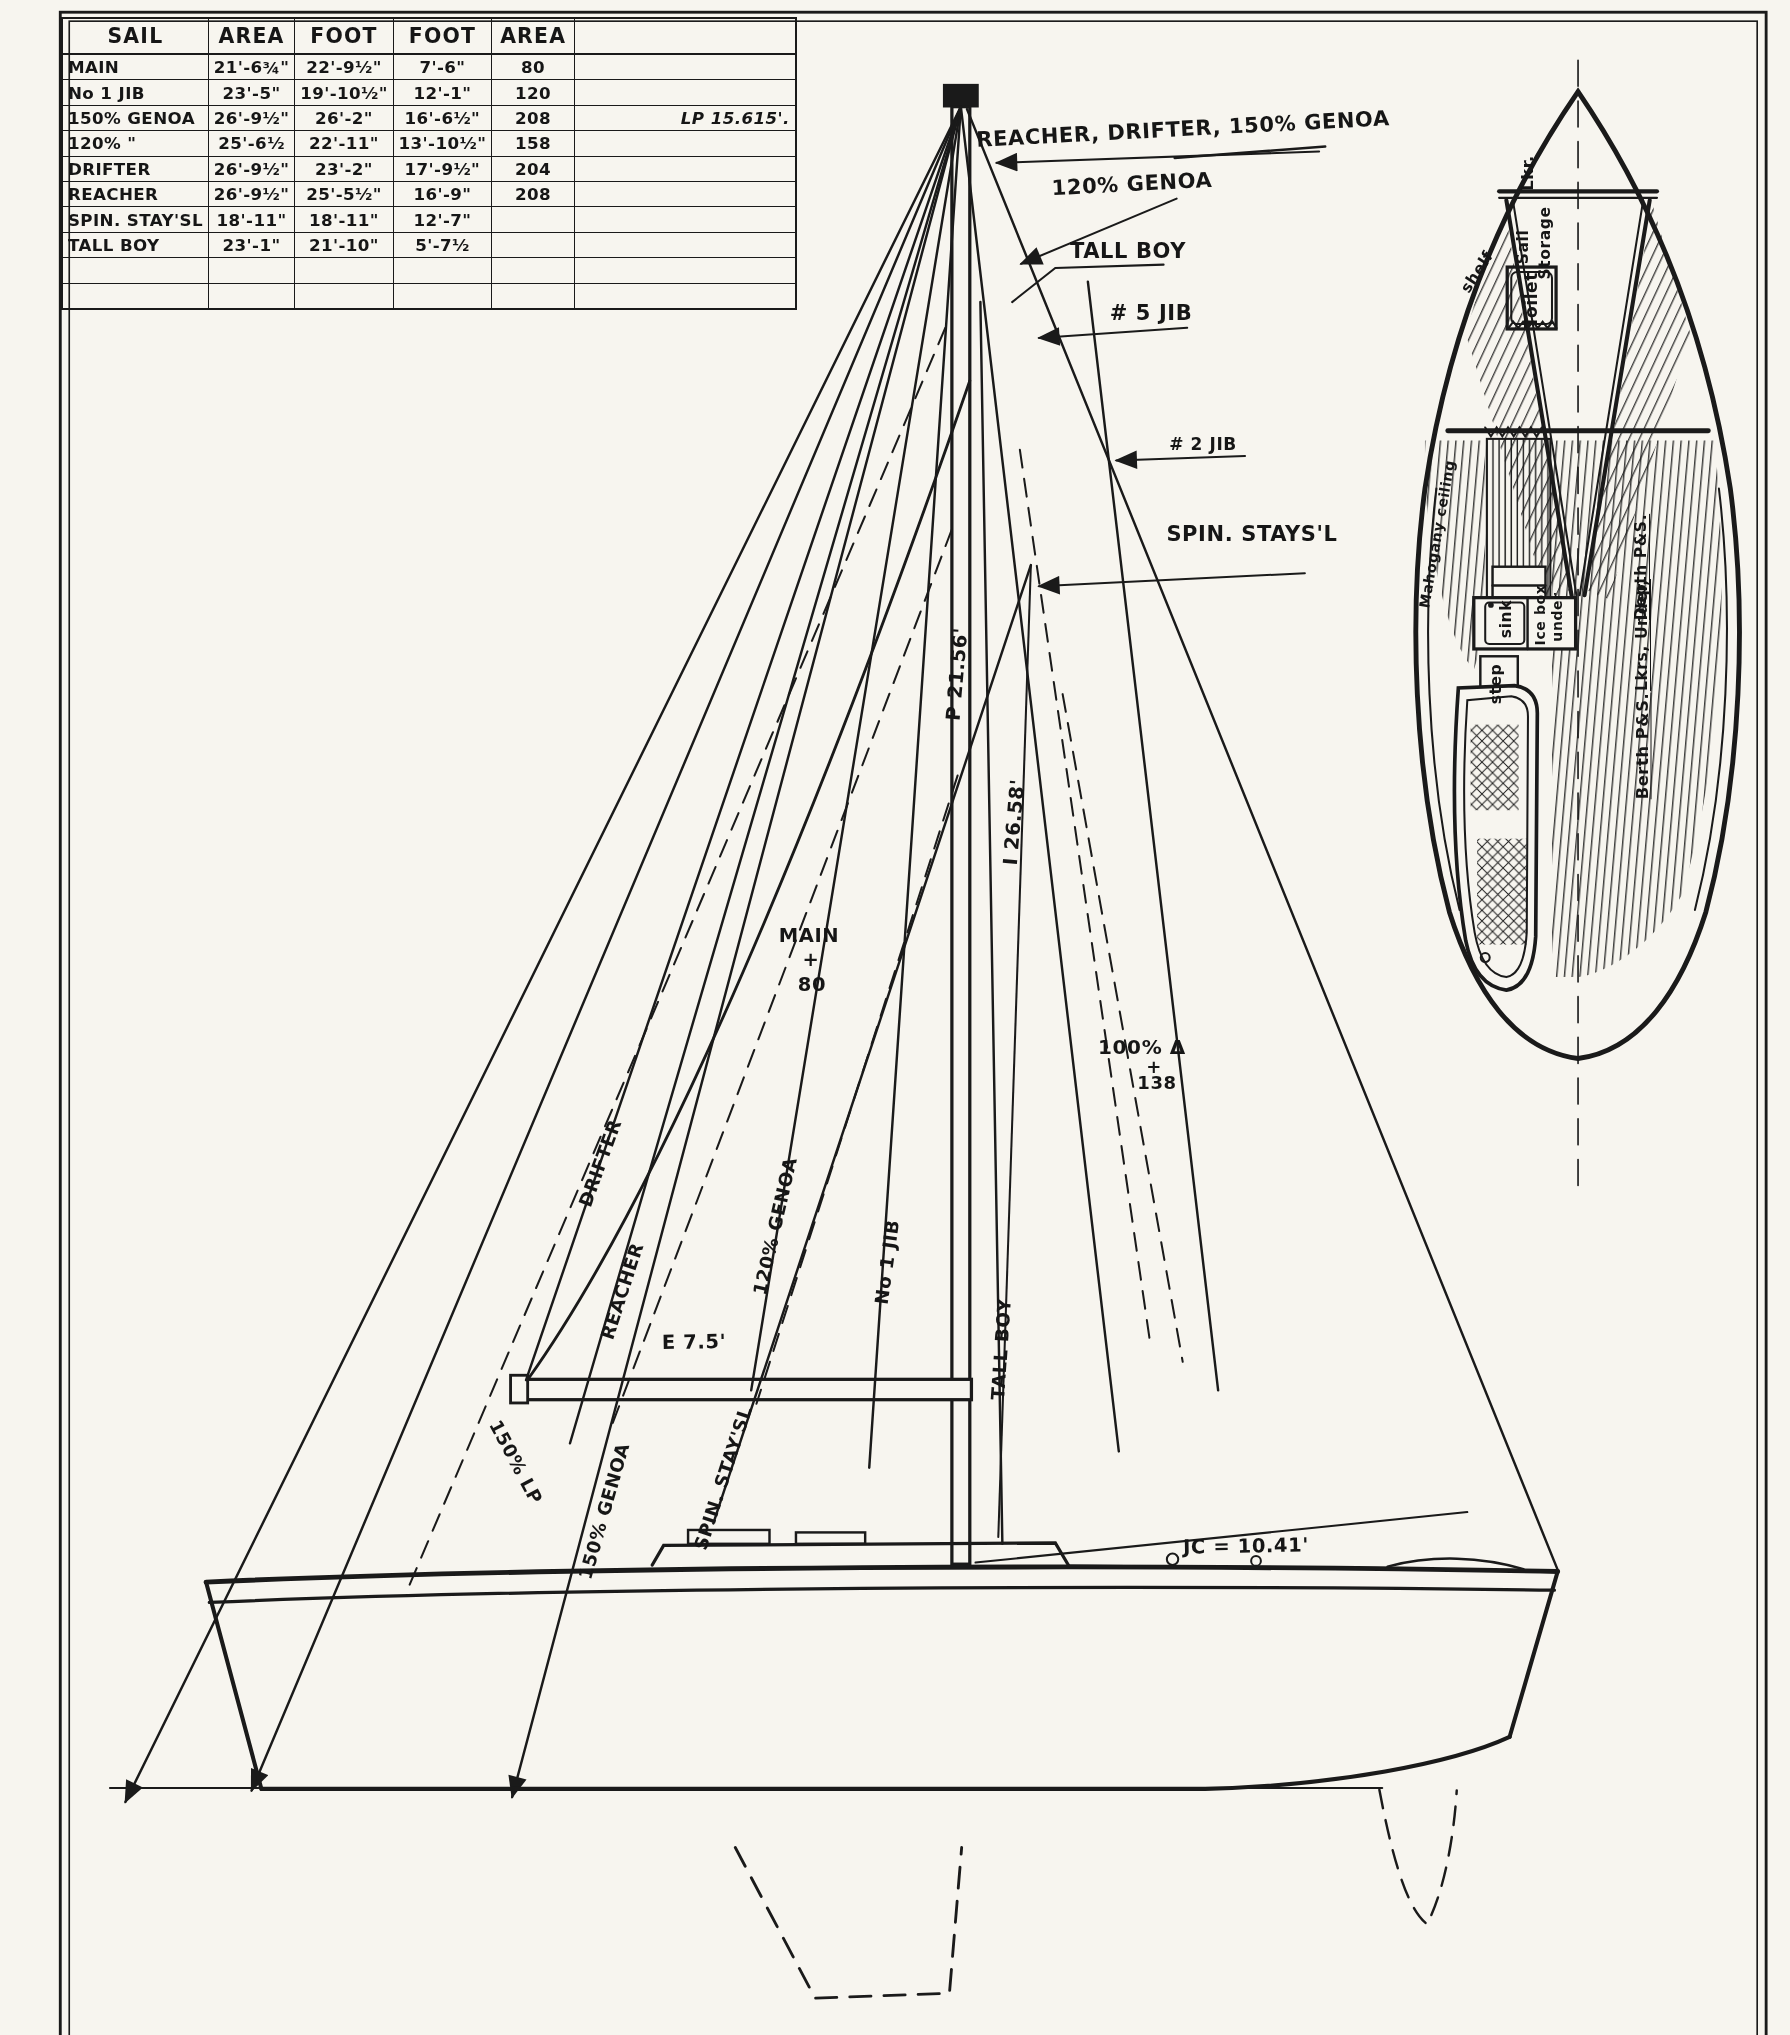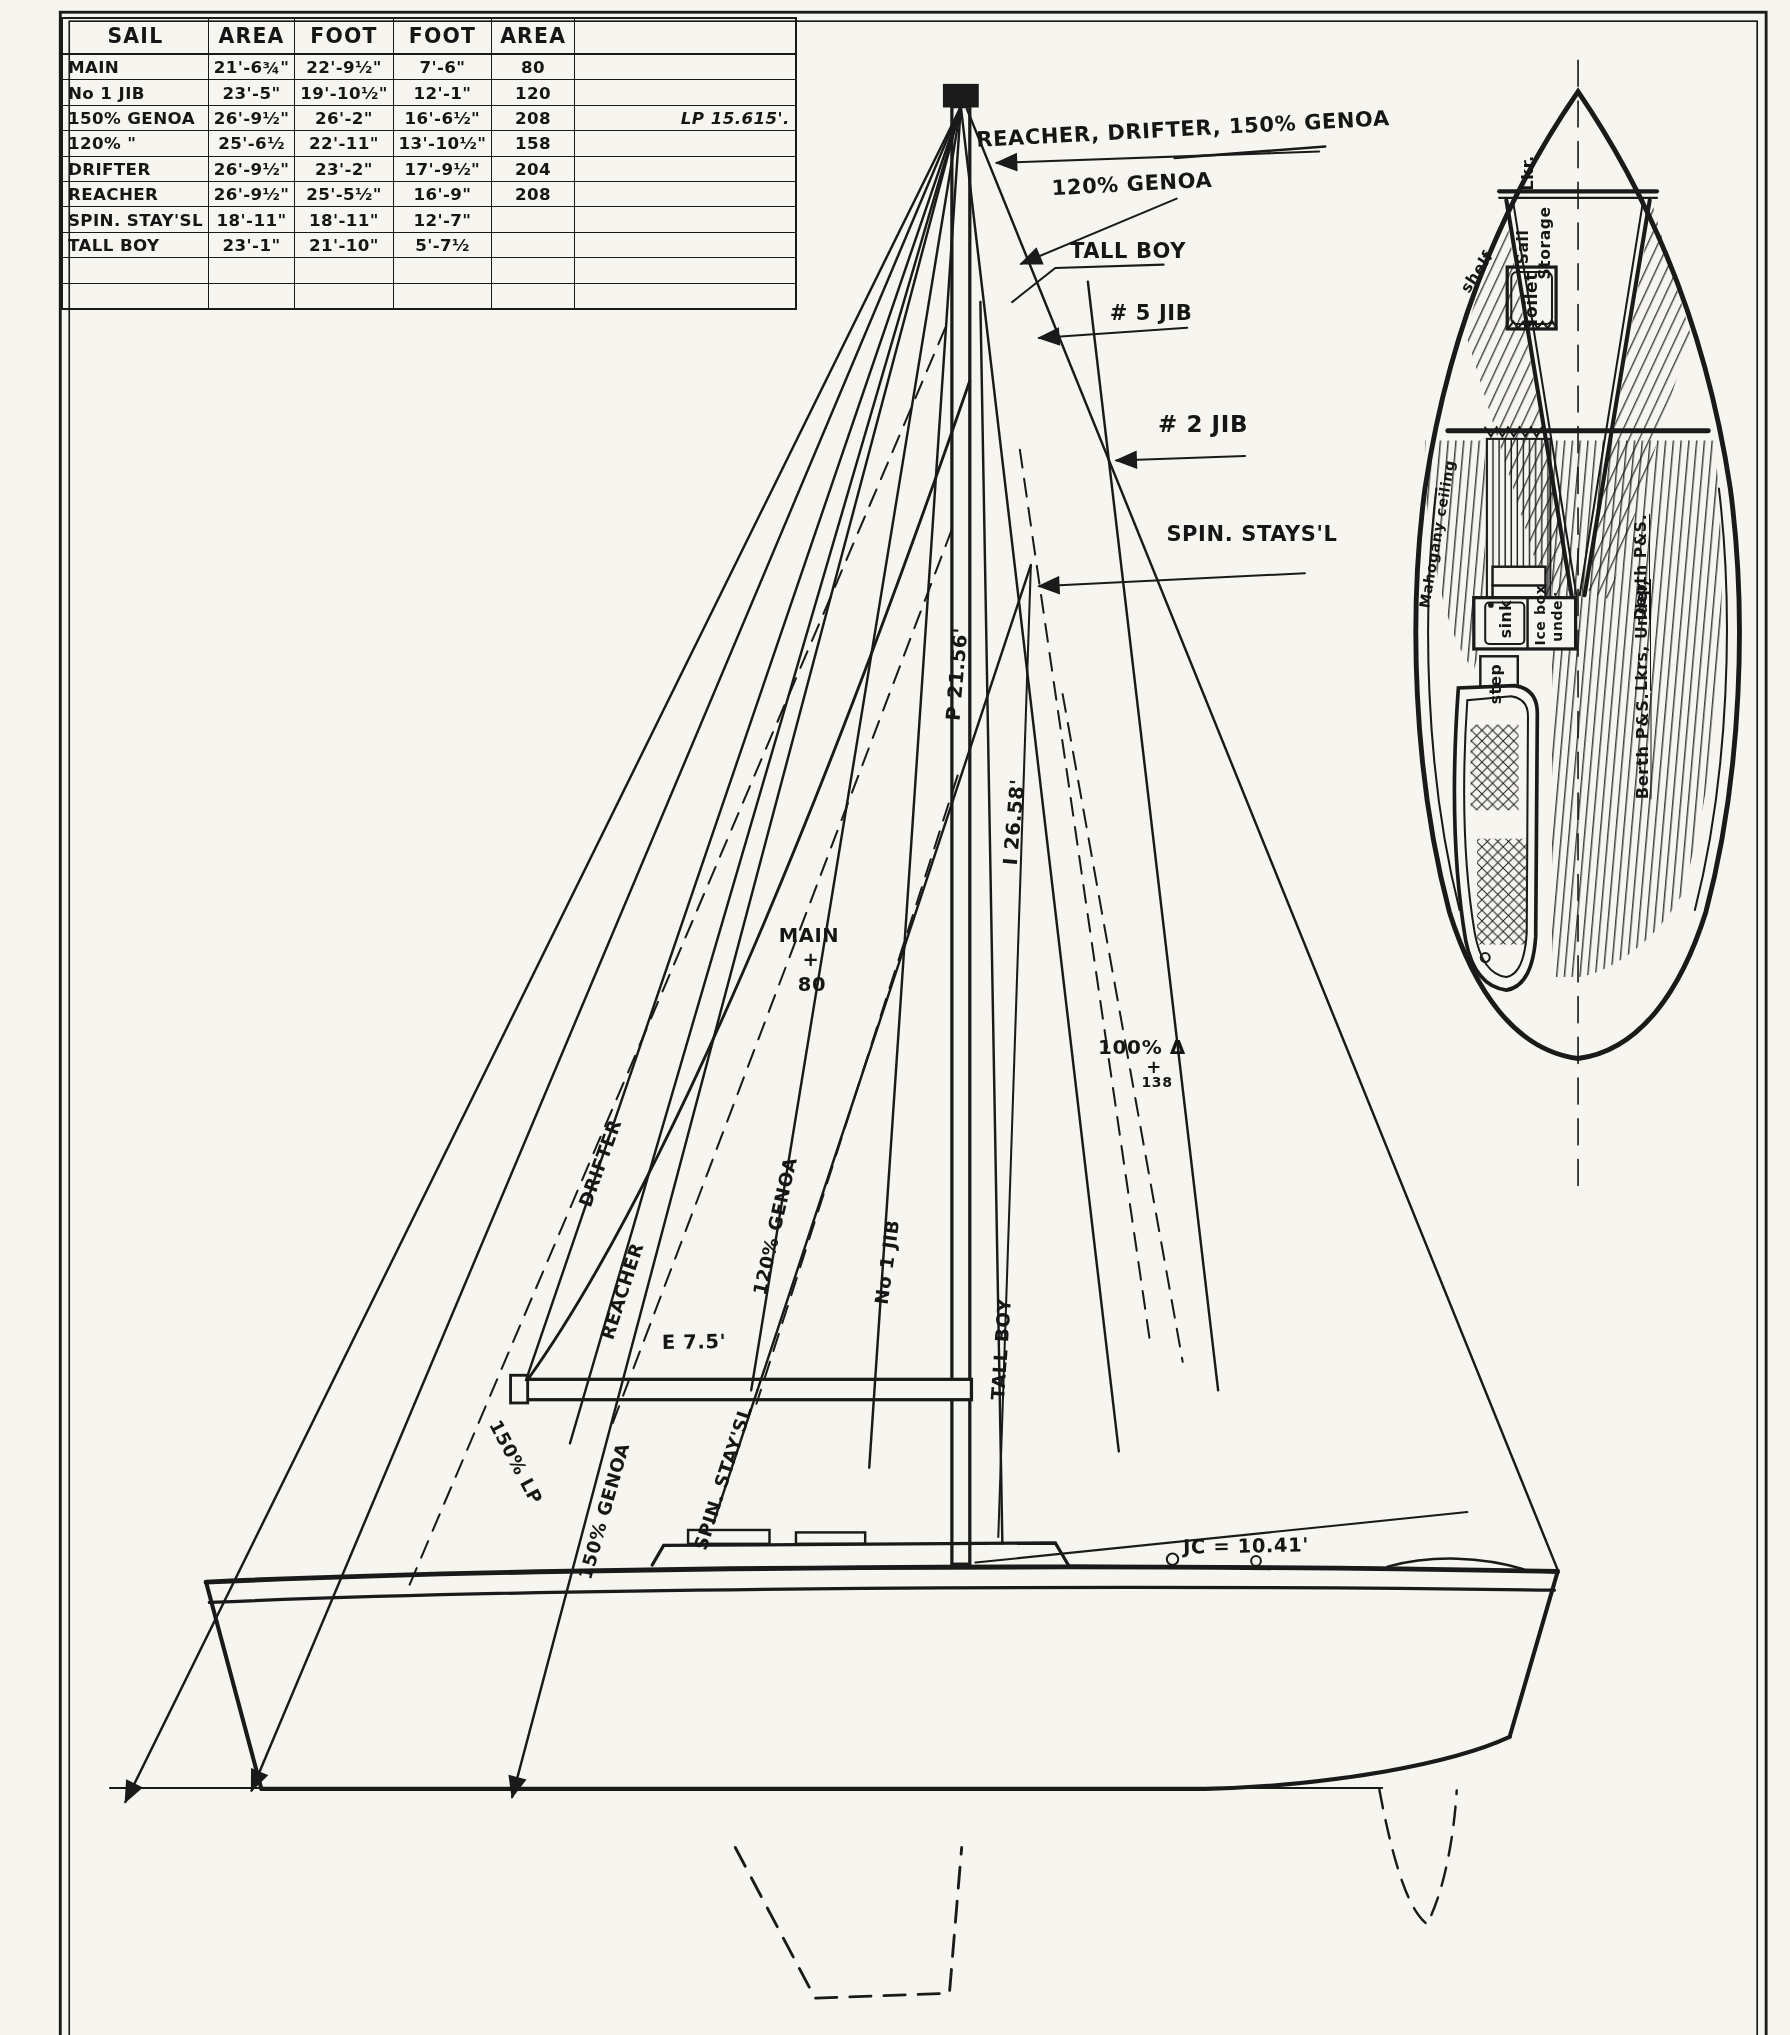--- a/index.html
+++ b/index.html
@@ -280,32 +280,32 @@
           <td class="c5"></td>
         </tr>
       </tbody>
   </table>
 
   <div id="sailplan-labels">
       <div class="lbl" style="left: 1183px; top: 129px; font-size: 21px; transform: translate(-50%, -50%) rotate(-3deg);">REACHER, DRIFTER, 150% GENOA</div>
       <div class="lbl" style="left: 1132px; top: 184px; font-size: 21px; transform: translate(-50%, -50%) rotate(-3deg);">120% GENOA</div>
       <div class="lbl" style="left: 1128px; top: 251px; font-size: 21px; transform: translate(-50%, -50%) rotate(0deg);">TALL BOY</div>
       <div class="lbl" style="left: 1151px; top: 313px; font-size: 21px; transform: translate(-50%, -50%) rotate(0deg);"># 5 JIB</div>
-      <div class="lbl" style="left: 1203px; top: 424px; font-size: 23px; transform: translate(-50%, -50%) rotate(0deg);"># 2 JIB</div>
+      <div class="lbl" style="left: 1203px; top: 444px; font-size: 17px; transform: translate(-50%, -50%) rotate(0deg);"># 2 JIB</div>
       <div class="lbl" style="left: 1252px; top: 534px; font-size: 21px; transform: translate(-50%, -50%) rotate(0deg);">SPIN. STAYS'L</div>
       <div class="lbl" style="left: 957px; top: 674px; font-size: 19.5px; transform: translate(-50%, -50%) rotate(-85deg);">P 21.56'</div>
       <div class="lbl" style="left: 1014px; top: 822px; font-size: 19.5px; transform: translate(-50%, -50%) rotate(-85deg);">I 26.58'</div>
       <div class="lbl" style="left: 694px; top: 1342px; font-size: 19.5px; transform: translate(-50%, -50%) rotate(-1deg);">E 7.5'</div>
       <div class="lbl" style="left: 1246px; top: 1546px; font-size: 19.5px; transform: translate(-50%, -50%) rotate(-1deg);">JC = 10.41'</div>
       <div class="lbl" style="left: 809px; top: 935px; font-size: 19.5px; transform: translate(-50%, -50%) rotate(0deg);">MAIN</div>
       <div class="lbl" style="left: 811px; top: 959px; font-size: 19.5px; transform: translate(-50%, -50%) rotate(0deg);">+</div>
       <div class="lbl" style="left: 812px; top: 984px; font-size: 19.5px; transform: translate(-50%, -50%) rotate(0deg);">80</div>
       <div class="lbl" style="left: 1142px; top: 1047px; font-size: 20px; transform: translate(-50%, -50%) rotate(0deg);">100% Δ</div>
       <div class="lbl" style="left: 1154px; top: 1066px; font-size: 18px; transform: translate(-50%, -50%) rotate(0deg);">+</div>
-      <div class="lbl" style="left: 1157px; top: 1082px; font-size: 14px; transform: translate(-50%, -50%) rotate(0deg);">138</div>
+      <div class="lbl" style="left: 1157px; top: 1082px; font-size: 18px; transform: translate(-50%, -50%) rotate(0deg);">138</div>
       <div class="lbl" style="left: 600px; top: 1163px; font-size: 18.3px; transform: translate(-50%, -50%) rotate(-70deg);">DRIFTER</div>
       <div class="lbl" style="left: 622px; top: 1291px; font-size: 18.3px; transform: translate(-50%, -50%) rotate(-72deg);">REACHER</div>
       <div class="lbl" style="left: 775px; top: 1226px; font-size: 18.3px; transform: translate(-50%, -50%) rotate(-77deg);">120% GENOA</div>
       <div class="lbl" style="left: 887px; top: 1262px; font-size: 18.3px; transform: translate(-50%, -50%) rotate(-82deg);">No 1 JIB</div>
       <div class="lbl" style="left: 1001px; top: 1349px; font-size: 18.3px; transform: translate(-50%, -50%) rotate(-86deg);">TALL BOY</div>
       <div class="lbl" style="left: 723px; top: 1478px; font-size: 18.3px; transform: translate(-50%, -50%) rotate(-72deg);">SPIN. STAY'SL</div>
       <div class="lbl" style="left: 604px; top: 1511px; font-size: 18.3px; transform: translate(-50%, -50%) rotate(-74deg);">150% GENOA</div>
       <div class="lbl" style="left: 516px; top: 1462px; font-size: 18.3px; transform: translate(-50%, -50%) rotate(62deg);">150% LP</div>
     </div>
   <div id="planview-labels">

